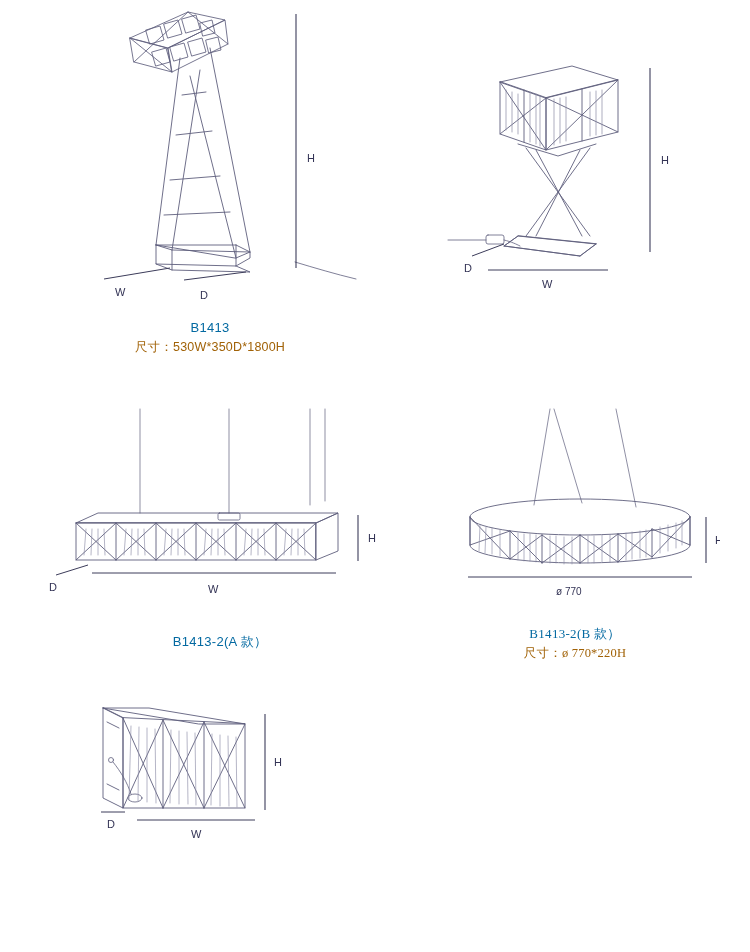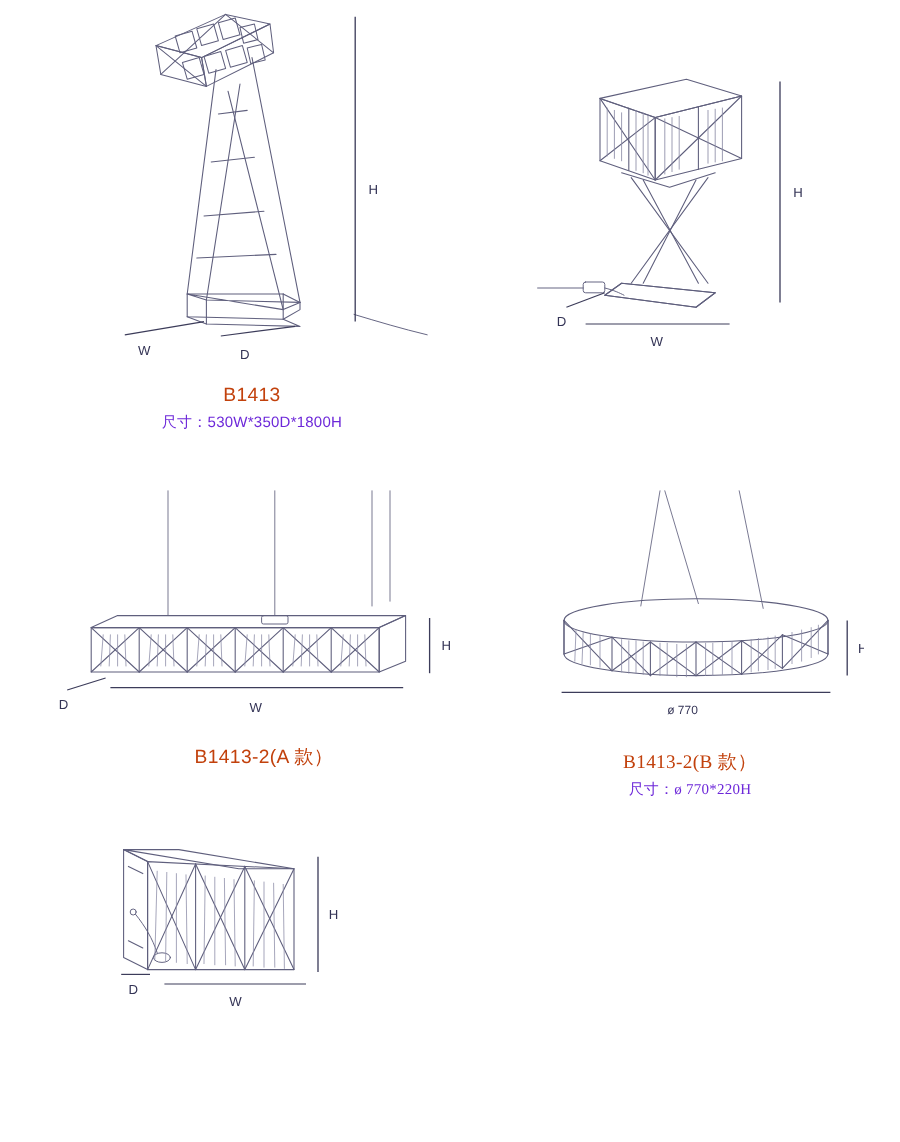--- a/index.html
+++ b/index.html
@@ -27,27 +27,27 @@
     position: relative;
   }
   .figure svg {
     display: block;
   }
   .caption {
     text-align: center;
     line-height: 1.55;
   }
   .caption .model {
-    font-size: 16px;
-    color: #c2410c;
+    font-size: 13px;
+    color: #0369a1;
     letter-spacing: 0.3px;
   }
   .caption .dims {
     font-size: 12.5px;
-    color: #6d28d9;
+    color: #a16207;
     letter-spacing: 0.2px;
   }
   .dimlabel {
     font-size: 11px;
     fill: #333355;
     font-family: "Liberation Sans", sans-serif;
   }
   .dimlabel-sm {
     font-size: 10px;
     fill: #333355;
@@ -272,21 +272,21 @@
           <path d="M16 170 L48 160"></path>
         </g>
         <text class="dimlabel" x="9" y="186">D</text>
 
         <g stroke="#3c3c5a" stroke-width="1" fill="none">
           <path d="M52 168 L296 168"></path>
         </g>
         <text class="dimlabel" x="168" y="188">W</text>
       </svg>
     </div>
-    <div class="caption" style="margin-top:0;">
+    <div class="caption" style="margin-top:12px;">
       <div class="model">B1413-2(A 款）</div>
     </div>
   </div>
 
   <div class="item" style="left:430px; top:405px; width:290px;">
     <div class="figure">
       <svg width="290" height="215" viewBox="0 0 290 215">
         <g fill="none" stroke="#5f5f7d" stroke-width="0.9" stroke-linejoin="round" stroke-linecap="round">
 
           <path d="M120 4 L104 100" stroke-width="0.7"></path>

